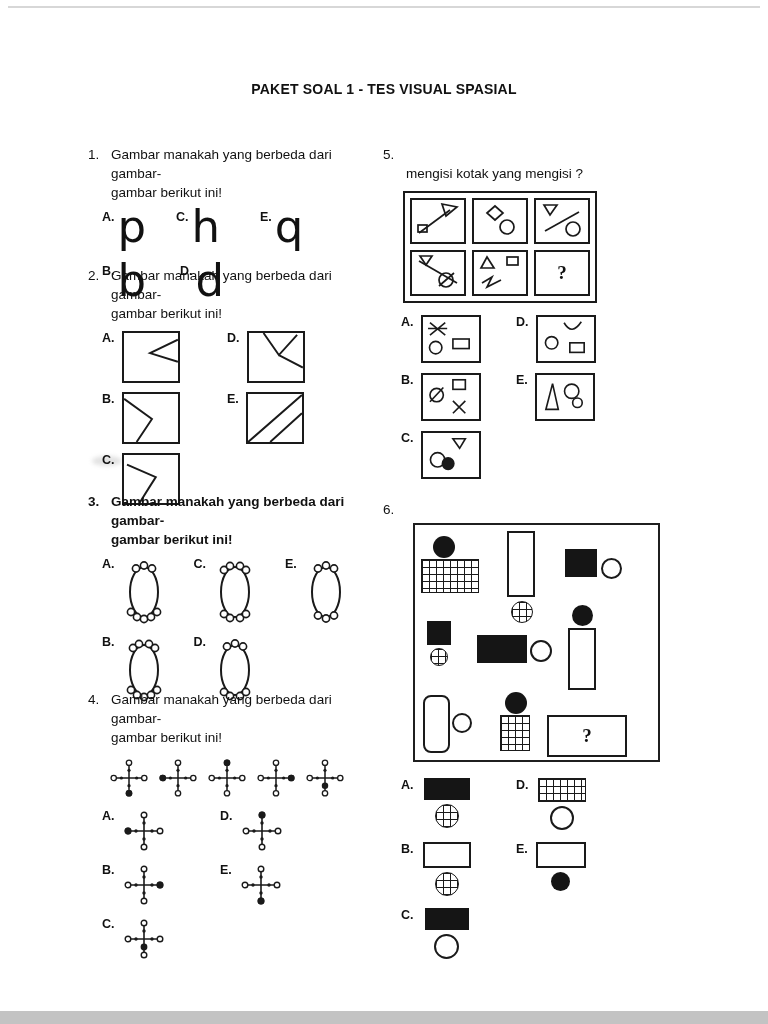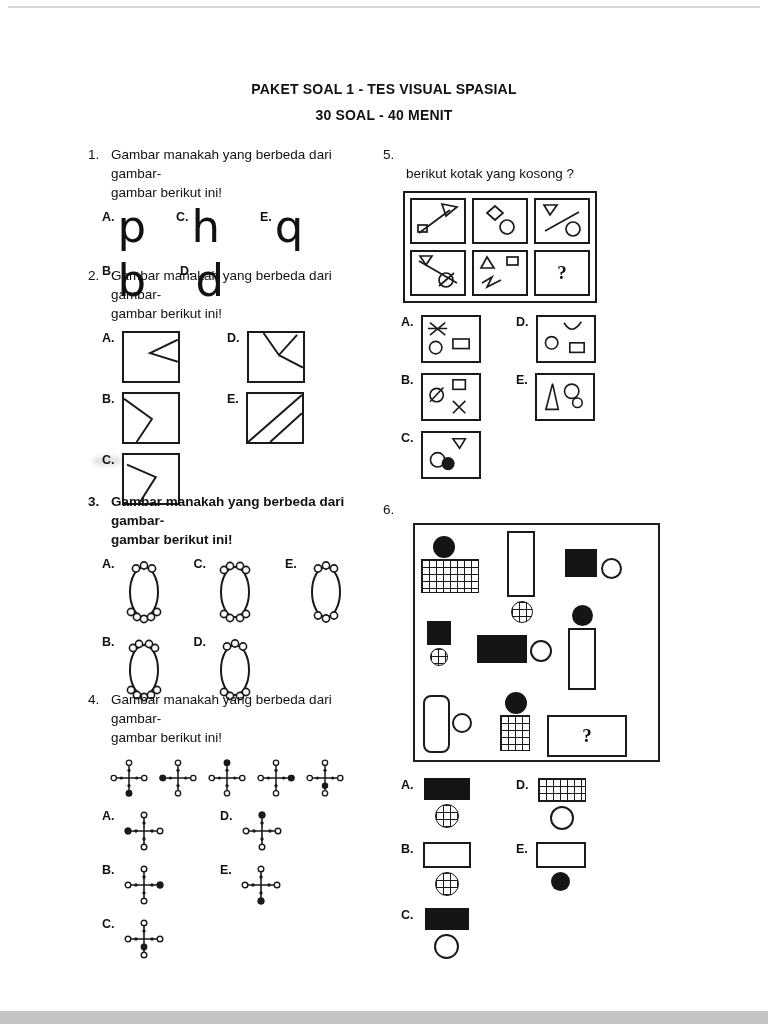--- a/index.html
+++ b/index.html
@@ -60,21 +60,20 @@
 </head>
 <body>
 
 <div class="page">
 
   <div class="scan-topline"></div>
   <div class="scan-smudge"></div>
 
   <div class="title">
     <div>PAKET SOAL 1 - TES VISUAL SPASIAL</div>
-    <div>30 SOAL - 40 MENIT</div>
   </div>
 
   <div class="question" style="left:88px;top:145px;width:292px;">
     <div class="q-head">
       <span class="q-num">1.</span>
       <span>
         <span>Gambar manakah yang berbeda dari gambar-</span><br>
         <span>gambar berikut ini!</span>
       </span>
     </div>
@@ -433,21 +432,21 @@
         </svg>
       </div>
     </div>
   </div>
 
   <div class="question" style="left:383px;top:145px;width:300px;">
     <div class="q-head">
       <span class="q-num">5.</span>
       <span>
         <br>
-        <span>berikut kotak yang kosong ?</span>
+        <span>mengisi kotak yang mengisi ?</span>
       </span>
     </div>
     <div class="q5-grid-outer">
       <div class="q5-cell">
         <svg viewBox="0 0 52 42" width="52" height="42">
           <g stroke="#1a1a1a" stroke-width="1.7" fill="none">
             <path d="M7 33 L38 10"></path>
               <polygon points="30,4 45,7 34,16"></polygon>
               <rect x="6" y="25" width="9" height="7"></rect>
           </g>

